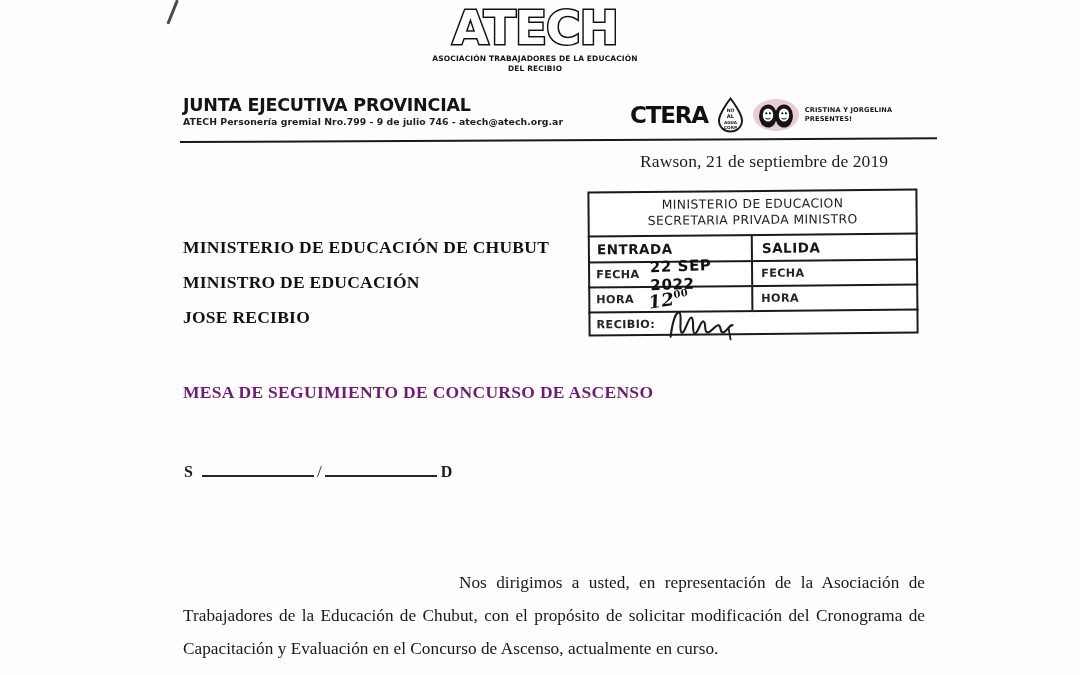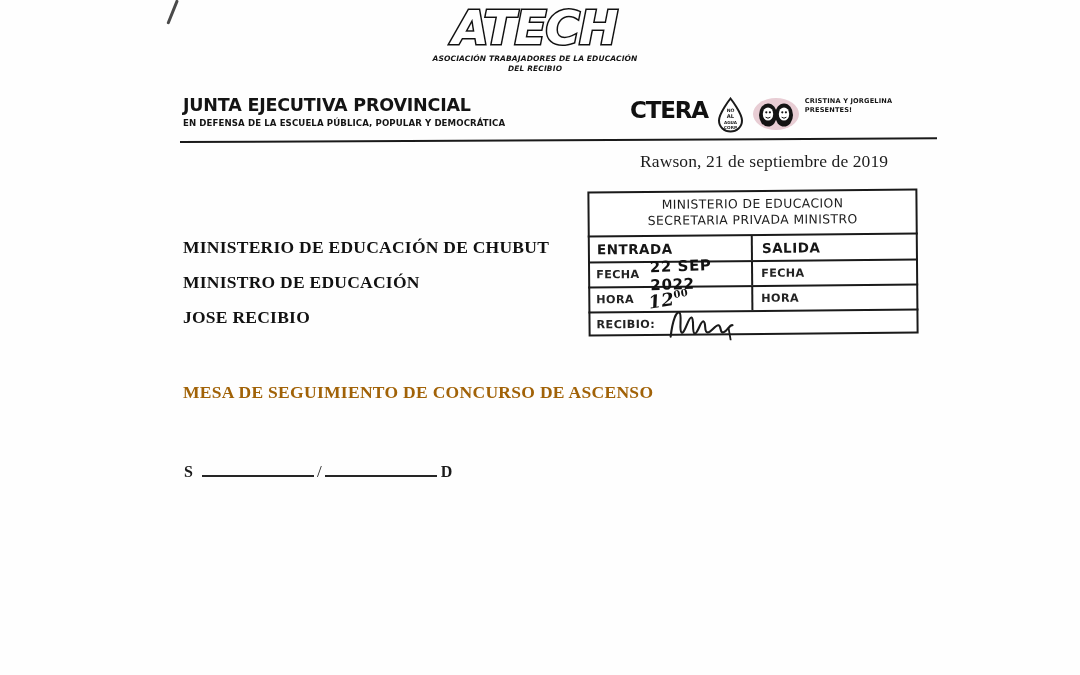--- a/index.html
+++ b/index.html
@@ -37,21 +37,20 @@
     opacity: .85;
   }
 
   
   .atech-logo {
     position: absolute;
     left: 430px;
     top: 3px;
     width: 210px;
     text-align: center;
-    font-style: italic;
   }
   .atech-word {
     font-family: "DejaVu Sans", sans-serif;
     font-weight: 700;
     font-size: 47px;
     line-height: 50px;
     letter-spacing: -1px;
     color: #111;
     -webkit-text-stroke: 0px;
   }
@@ -111,20 +110,21 @@
     color: #141414;
     margin-top: 2px;
   }
 
   
   .logo-row {
     position: absolute;
     left: 630px;
     top: 97px;
     display: flex;
+    align-items: center;
     gap: 6px;
   }
   .ctera {
     font-family: "DejaVu Sans", sans-serif;
     font-weight: 700;
     font-size: 23px;
     letter-spacing: -1.2px;
     color: #111;
   }
   .drop {
@@ -188,21 +188,21 @@
 
   
   .subject {
     position: absolute;
     left: 183px;
     top: 382px;
     font-family: "Liberation Serif", serif;
     font-weight: 700;
     font-size: 17.5px;
     letter-spacing: .3px;
-    color: #a16207;
+    color: #701a75;
   }
 
   
   .sd-line {
     position: absolute;
     left: 184px;
     top: 462px;
     display: flex;
     align-items: baseline;
     font-family: "Liberation Serif", serif;
@@ -358,21 +358,21 @@
   <div class="atech-logo">
     <div class="atech-word">
       <span class="hollow">ATECH</span>
     </div>
     <div class="atech-sub1">ASOCIACIÓN TRABAJADORES DE LA EDUCACIÓN</div>
     <div class="atech-sub2">DEL RECIBIO</div>
   </div>
 
   <div class="hdr">
     <div class="hdr-title">JUNTA EJECUTIVA PROVINCIAL</div>
-    <div class="hdr-motto">EN DEFENSA DE LA ESCUELA PÚBLICA, POPULAR Y DEMOCRÁTICA</div>
+    <div class="hdr-contact">ATECH Personería gremial Nro.799 - 9 de julio 746 - atech@atech.org.ar</div>
   </div>
 
   <div class="logo-row">
 
     <div class="ctera">
       <span>CTERA</span>
     </div>
 
     <div class="drop">
       <svg viewBox="0 0 33 36" width="33" height="36" aria-hidden="true">
@@ -465,14 +465,15 @@
   <div class="subject">MESA DE SEGUIMIENTO DE CONCURSO DE ASCENSO</div>
 
   <div class="sd-line">
     <span>S</span>
     <span class="sd-blank a"></span>
     <span class="sd-slash">/</span>
     <span class="sd-blank b"></span>
     <span>D</span>
   </div>
 
+  <div class="body-text">Nos dirigimos a usted, en representación de la Asociación de Trabajadores de la Educación de Chubut, con el propósito de solicitar modificación del Cronograma de Capacitación y Evaluación en el Concurso de Ascenso, actualmente en curso.</div>
 
 </div>
 
 </body></html>

